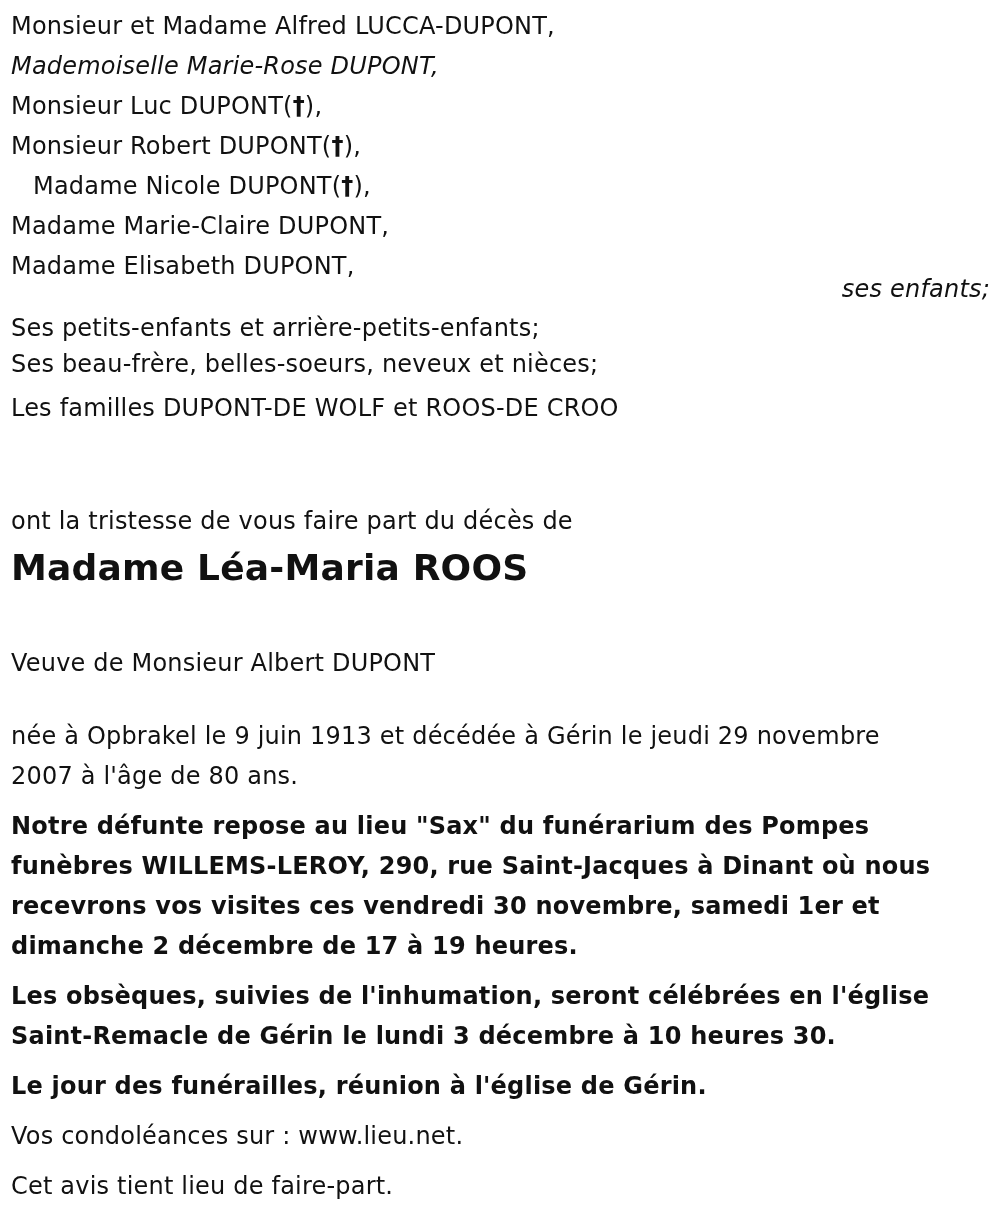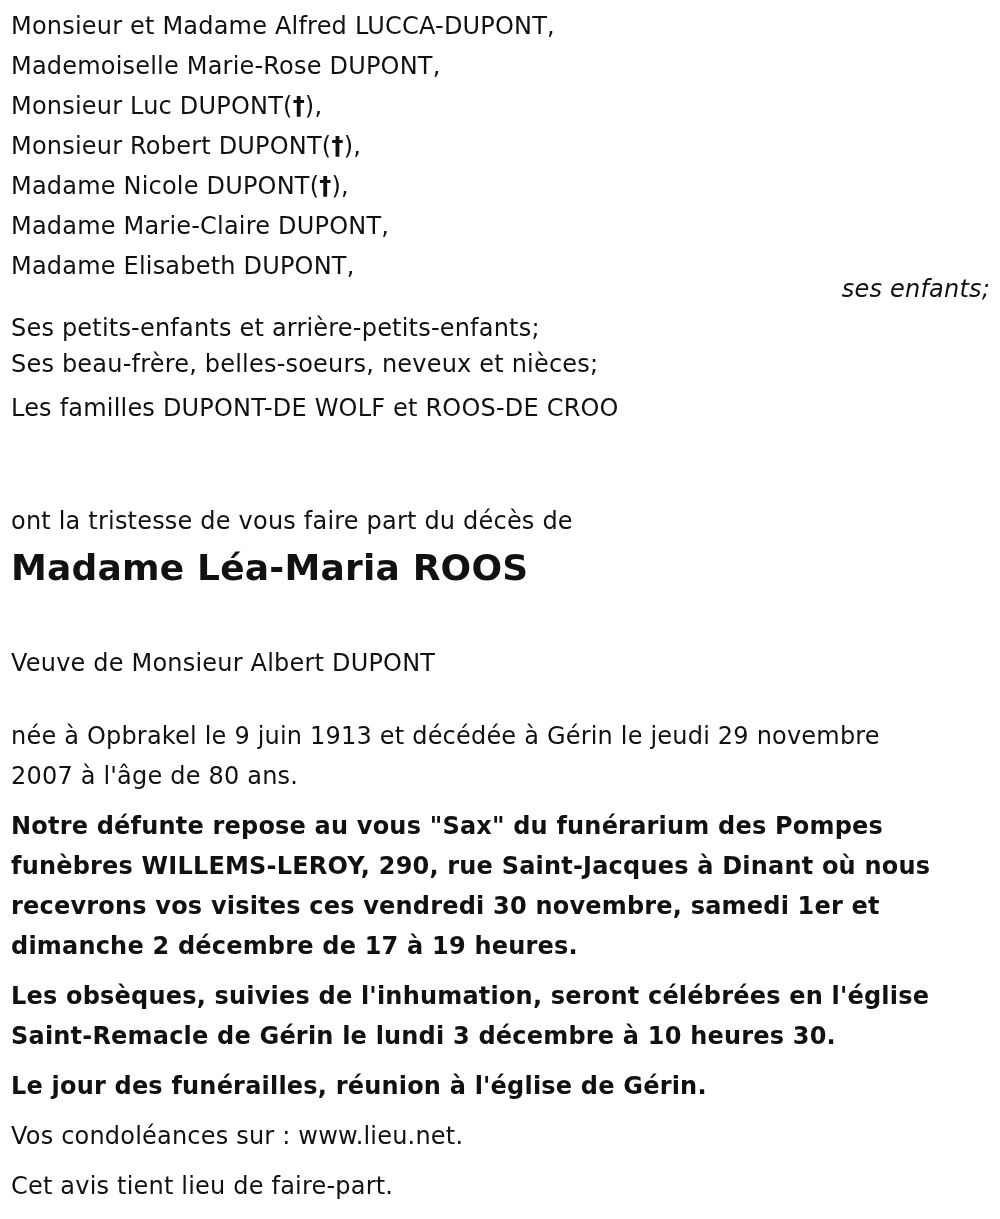--- a/index.html
+++ b/index.html
@@ -49,30 +49,30 @@
     }
   </style>
 </head>
 <body>
 
 <div class="notice">
 
   <div class="line" style="top:10px;">
     <span>Monsieur et Madame Alfred LUCCA-DUPONT,</span>
   </div>
-  <div class="line" style="top:50px;">
+  <div class="line" style="top:50px;font-style:italic;">
     <span>Mademoiselle Marie-Rose DUPONT,</span>
   </div>
   <div class="line" style="top:90px;">
     <span>Monsieur Luc DUPONT</span><span>(</span><span class="dagger">†</span><span>),</span>
   </div>
   <div class="line" style="top:130px;">
     <span>Monsieur Robert DUPONT</span><span>(</span><span class="dagger">†</span><span>),</span>
   </div>
-  <div class="line" style="top:170px;">
+  <div class="line" style="top:170px;margin-left:22px;">
     <span>Madame Nicole DUPONT</span><span>(</span><span class="dagger">†</span><span>),</span>
   </div>
   <div class="line" style="top:210px;">
     <span>Madame Marie-Claire DUPONT,</span>
   </div>
   <div class="line" style="top:250px;">
     <span>Madame Elisabeth DUPONT,</span>
   </div>
 
   <div class="right-italic" style="top:273px;">ses enfants;</div>
@@ -83,21 +83,21 @@
 
   <div class="line" style="top:473px;margin-top:32px;">ont la tristesse de vous faire part du décès de</div>
 
   <div class="title" style="top:546px;">Madame Léa-Maria ROOS</div>
 
   <div class="line" style="top:647px;">Veuve de Monsieur Albert DUPONT</div>
 
   <div class="line" style="top:720px;">née à Opbrakel le 9 juin 1913 et décédée à Gérin le jeudi 29 novembre</div>
   <div class="line" style="top:760px;">2007 à l'âge de 80 ans.</div>
 
-  <div class="line bold" style="top:810px;">Notre défunte repose au vous "Sax" du funérarium des Pompes</div>
+  <div class="line bold" style="top:810px;">Notre défunte repose au lieu "Sax" du funérarium des Pompes</div>
   <div class="line bold" style="top:850px;">funèbres WILLEMS-LEROY, 290, rue Saint-Jacques à Dinant où nous</div>
   <div class="line bold" style="top:890px;">recevrons vos visites ces vendredi 30 novembre, samedi 1er et</div>
   <div class="line bold" style="top:930px;">dimanche 2 décembre de 17 à 19 heures.</div>
 
   <div class="line bold" style="top:980px;">Les obsèques, suivies de l'inhumation, seront célébrées en l'église</div>
   <div class="line bold" style="top:1020px;">Saint-Remacle de Gérin le lundi 3 décembre à 10 heures 30.</div>
 
   <div class="line bold" style="top:1070px;">Le jour des funérailles, réunion à l'église de Gérin.</div>
 
   <div class="line" style="top:1120px;">Vos condoléances sur : www.lieu.net.</div>

